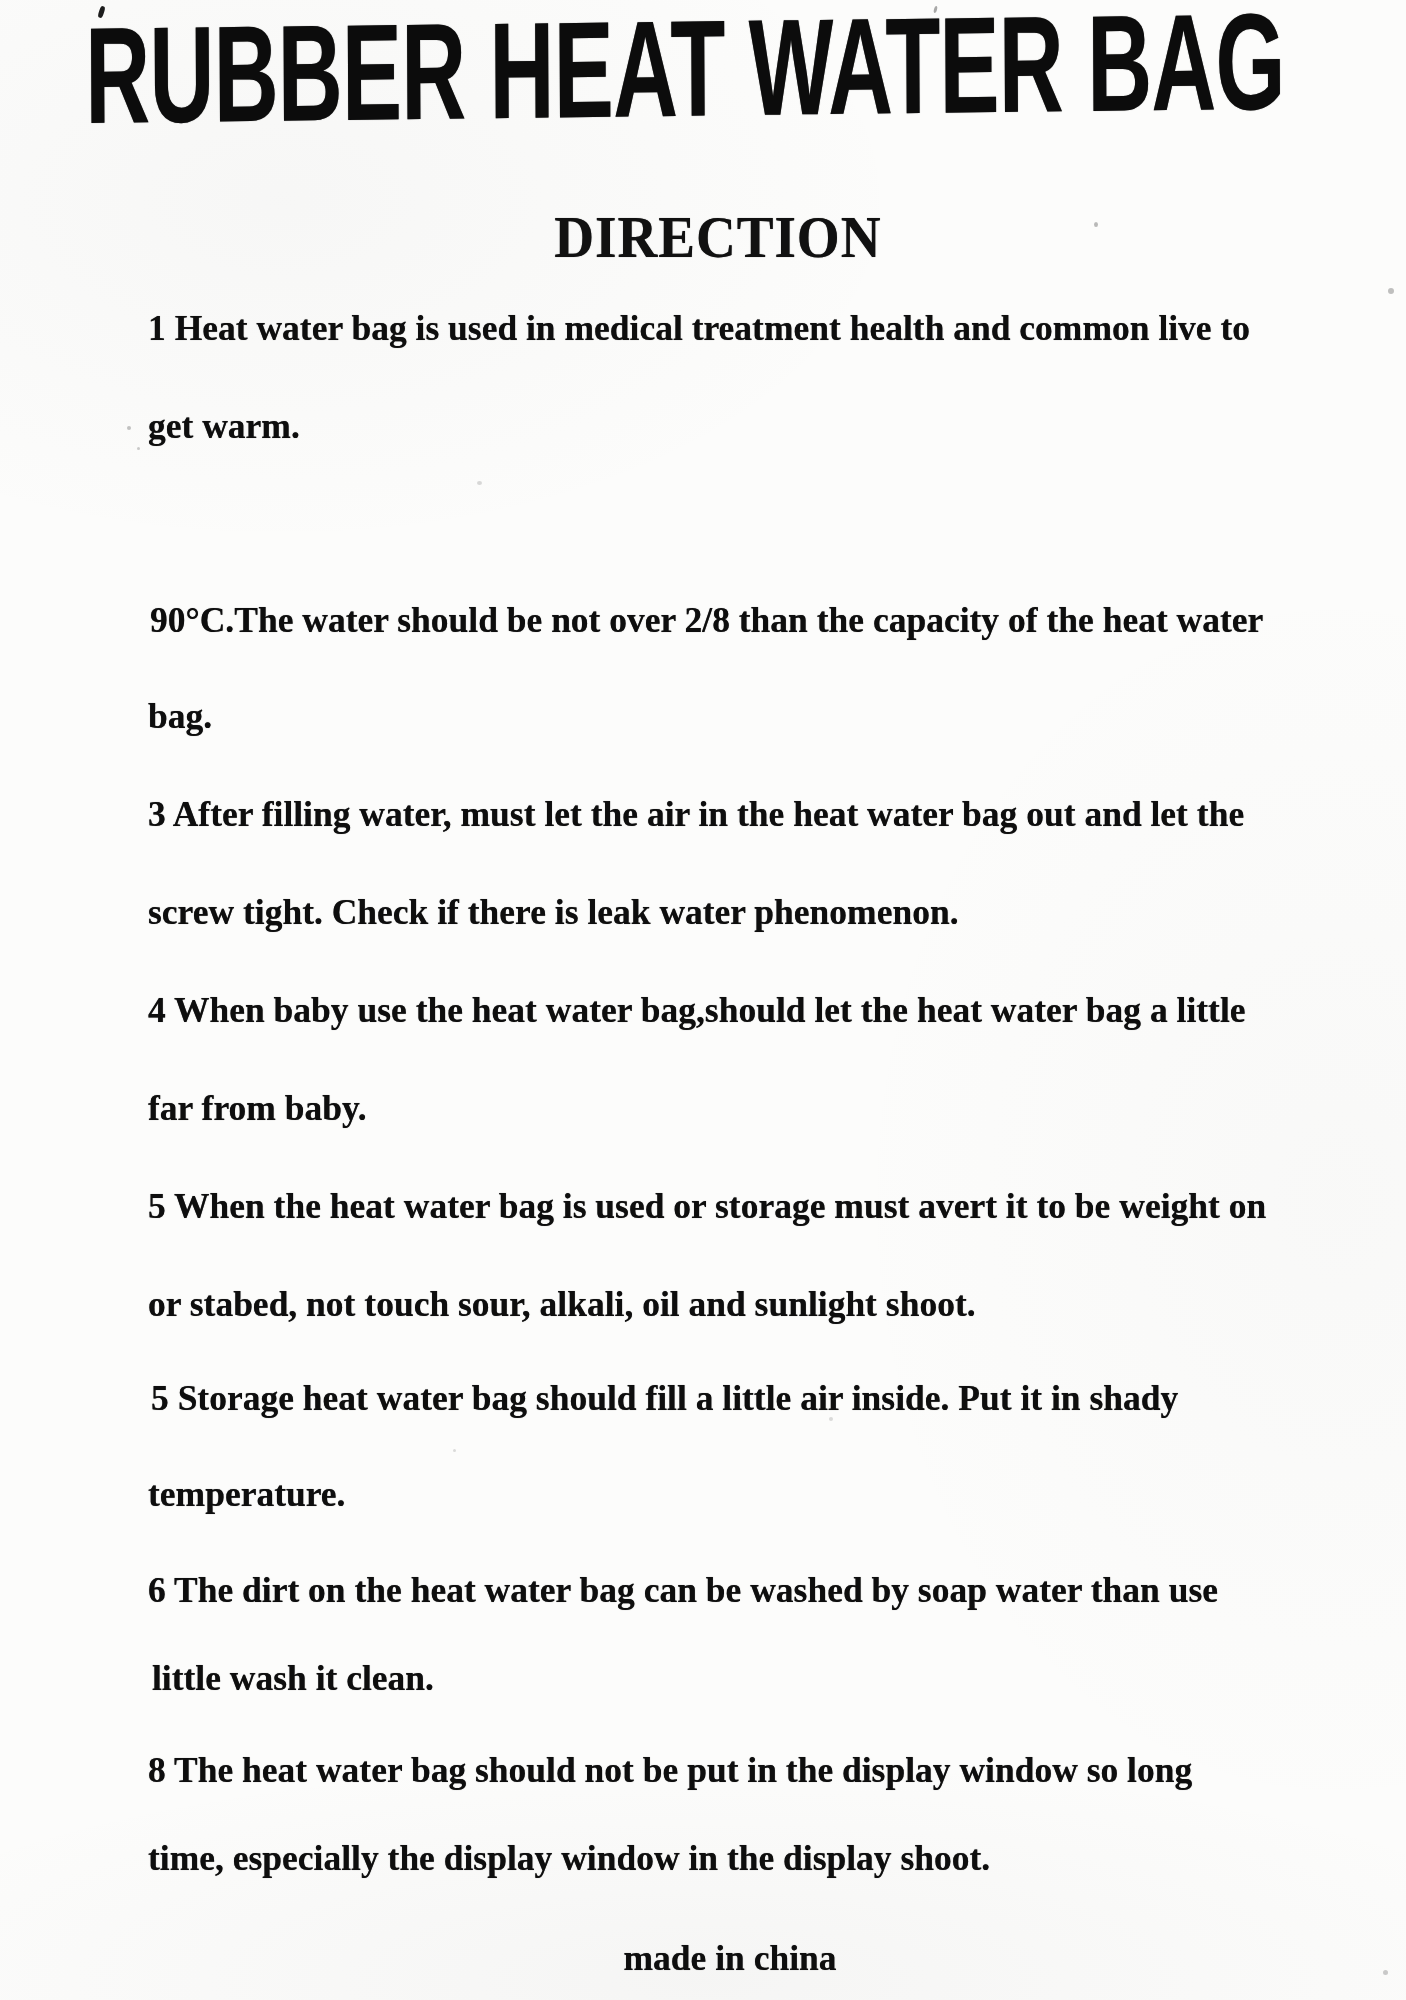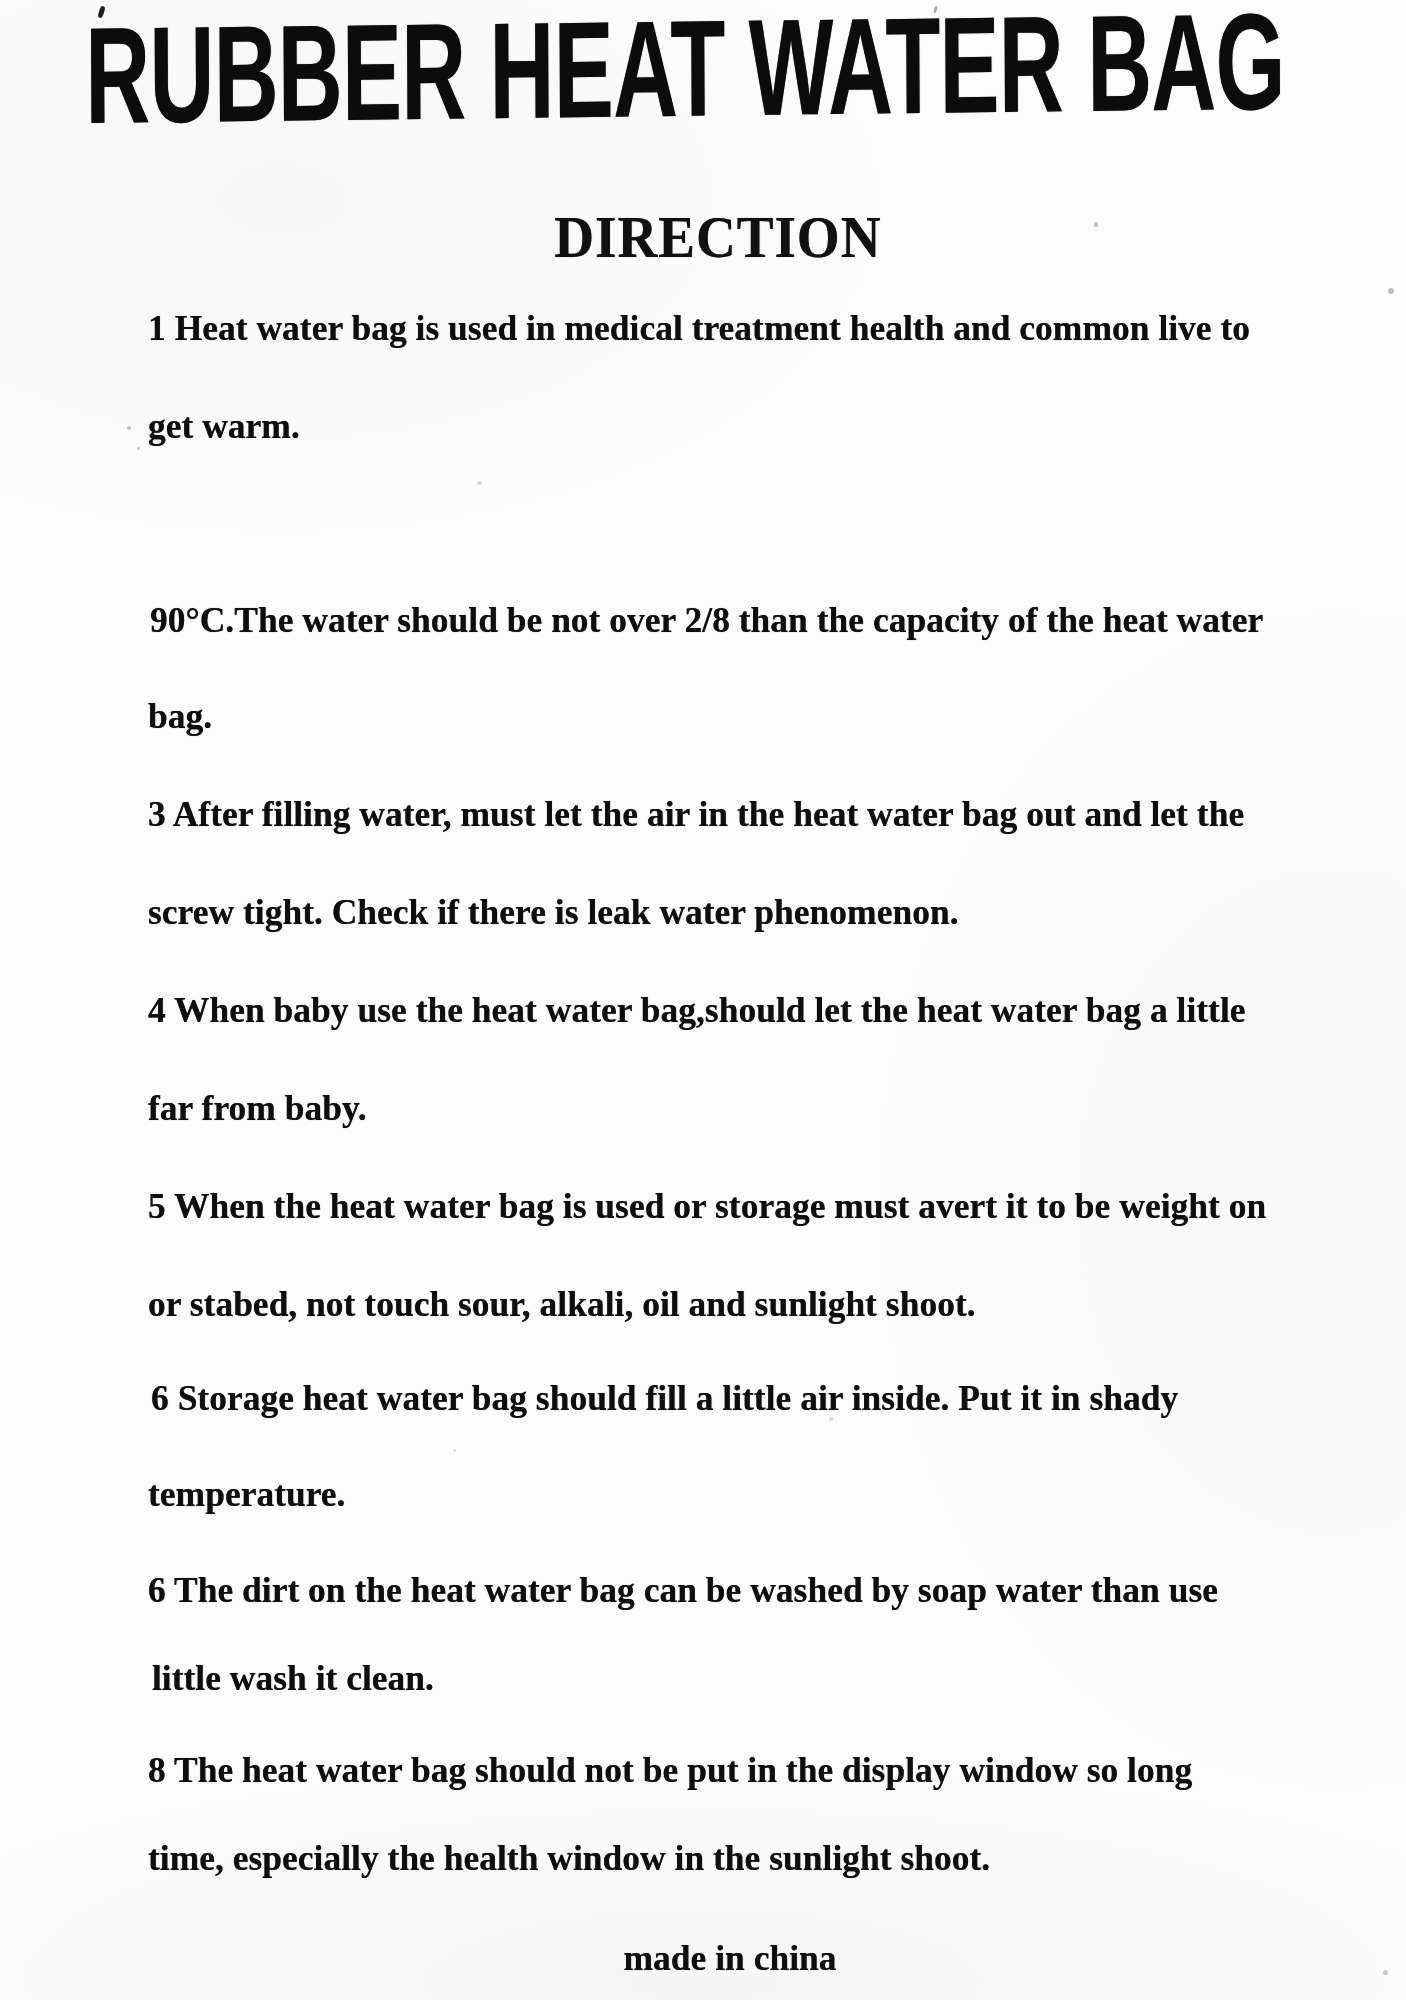--- a/index.html
+++ b/index.html
@@ -68,26 +68,26 @@
   <div class="line" style="top:311px">1 Heat water bag is used in medical treatment health and common live to</div>
   <div class="line" style="top:409px">get warm.</div>
   <div class="line" style="top:603px;left:114px">90°C.The water should be not over 2/8 than the capacity of the heat water</div>
   <div class="line" style="top:699px">bag.</div>
   <div class="line" style="top:797px">3 After filling water, must let the air in the heat water bag out and let the</div>
   <div class="line" style="top:895px">screw tight. Check if there is leak water phenomenon.</div>
   <div class="line" style="top:993px">4 When baby use the heat water bag,should let the heat water bag a little</div>
   <div class="line" style="top:1091px">far from baby.</div>
   <div class="line" style="top:1189px">5 When the heat water bag is used or storage must avert it to be weight on</div>
   <div class="line" style="top:1287px">or stabed, not touch sour, alkali, oil and sunlight shoot.</div>
-  <div class="line" style="top:1381px;left:115px">6 Storage heat water bag should fill a little air inside. Put it in shady</div>
+  <div class="line" style="top:1381px;left:115px">5 Storage heat water bag should fill a little air inside. Put it in shady</div>
   <div class="line" style="top:1477px">temperature.</div>
   <div class="line" style="top:1573px">6 The dirt on the heat water bag can be washed by soap water than use</div>
   <div class="line" style="top:1661px;left:116px">little wash it clean.</div>
   <div class="line" style="top:1753px">8 The heat water bag should not be put in the display window so long</div>
-  <div class="line" style="top:1841px">time, especially the health window in the sunlight shoot.</div>
+  <div class="line" style="top:1841px">time, especially the display window in the display shoot.</div>
 
   <div class="footer"><span>made in china</span></div>
 
   <div class="speck" style="left:99px;  top:6px;    width:5px; height:12px; background:#1d1d1d; border-radius:40%; transform:rotate(18deg);"></div>
   <div class="speck" style="left:934px; top:6px;   width:3px; height:7px;  background:#6f6f6f; opacity:.6; transform:rotate(15deg);"></div>
   <div class="speck" style="left:1094px;top:222px; width:4px; height:5px;  opacity:.4;"></div>
   <div class="speck" style="left:1388px;top:288px; width:6px; height:6px;  background:#8d8d8d; opacity:.55;"></div>
   <div class="speck" style="left:127px; top:426px; width:4px; height:4px;  opacity:.35;"></div>
   <div class="speck" style="left:137px; top:447px; width:3px; height:3px;  opacity:.3;"></div>
   <div class="speck" style="left:477px; top:481px; width:5px; height:4px;  opacity:.22;"></div>

